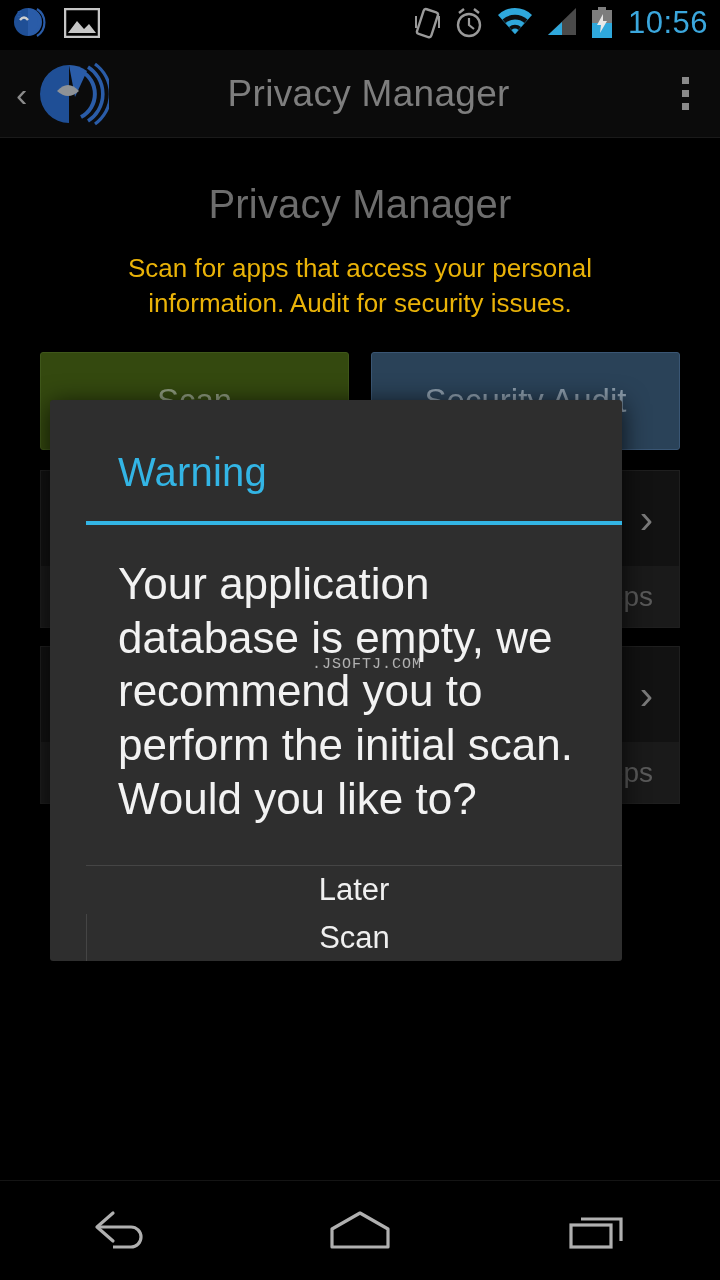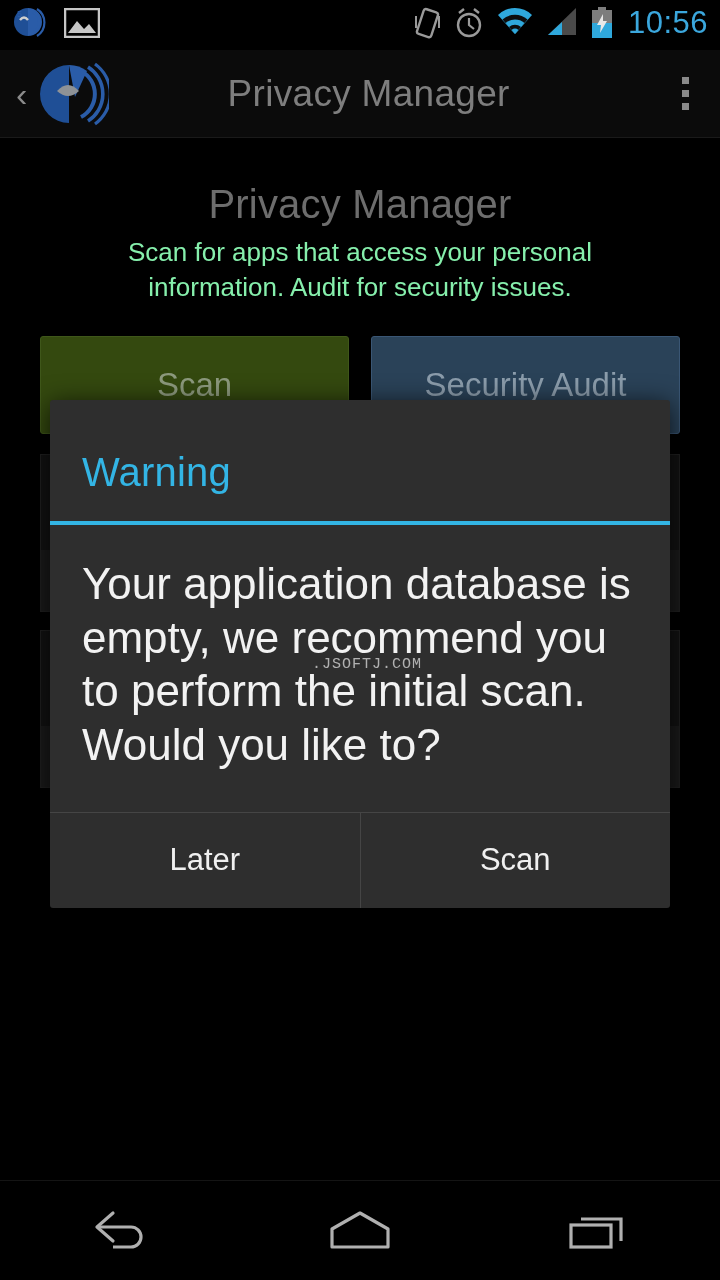--- a/index.html
+++ b/index.html
@@ -49,22 +49,22 @@
   }
   #overflow-menu i { width:7px; height:7px; background:#8a8a8a; display:block; }
 
   
   #content { position:absolute; top:138px; left:0; width:720px; height:1042px; background:#000; }
   #page-title {
     text-align:center; color:#6d6d6d; font-size:40px;
     margin-top:44px; letter-spacing:0.2px;
   }
   #page-subtitle {
-    text-align:center; color:#86efac; font-size:26px;
-    line-height:1.33; margin-top:8px; padding:0 58px;
+    text-align:center; color:#eab308; font-size:26px;
+    line-height:1.33; margin-top:24px; padding:0 58px;
   }
 
   #action-row { display:flex; gap:22px; padding:0 40px; margin-top:32px; }
   .big-btn {
     flex:1; height:98px; border-radius:3px;
     display:flex; align-items:center; justify-content:center;
     color:#9aa09a; font-size:33px; cursor:pointer;
   }
   #scan-btn { background:#34490f; border:1px solid #3f571a; color:#8d9a7e; }
   #audit-btn { background:#2a4258; border:1px solid #3a5group; border:1px solid #3a5674; color:#8c9dac; }
@@ -81,35 +81,36 @@
   .chevron-right { color:#7a7a7a; font-size:40px; line-height:1; font-weight:300; }
   .card-foot {
     background:#1a1a1a; border:1px solid #1f1f1f; border-top:none;
     height:62px; display:flex; align-items:center; justify-content:flex-end;
     padding:0 26px; color:#5a5a5a; font-size:28px;
   }
 
   
   #dialog-scrim { position:absolute; inset:0; background:transparent; }
   #dialog {
-    position:absolute; left:50px; top:400px; width:620px;
+    position:absolute; left:50px; top:400px; width:572px;
     background:#2e2e2e; border-radius:3px;
     box-shadow:0 4px 26px rgba(0,0,0,0.75);
+    padding-left:36px;
   }
   #dialog-title {
     color:#33b5e5; font-size:40px; padding:50px 32px 26px 32px;
     letter-spacing:0.2px;
   }
   #dialog-divider { height:4px; background:#33b5e5; margin:0; }
   #dialog-message {
     color:#f2f2f2; font-size:44px; line-height:1.22;
     padding:32px 32px 40px 32px;
   }
   #dialog-buttons {
-    display:flex; border-top:1px solid #454545; height:96px;
+    display:flex; border-top:1px solid #454545; height:96px;flex-direction:column;
   }
   .dlg-btn {
     flex:1; display:flex; align-items:center; justify-content:center;
     color:#f0f0f0; font-size:31px; cursor:pointer;
   }
   .dlg-btn + .dlg-btn { border-left:1px solid #454545; }
 
   #watermark {
     position:absolute; left:312px; top:656px;
     color:#c9c9c9; font-size:15px; letter-spacing:1px;

